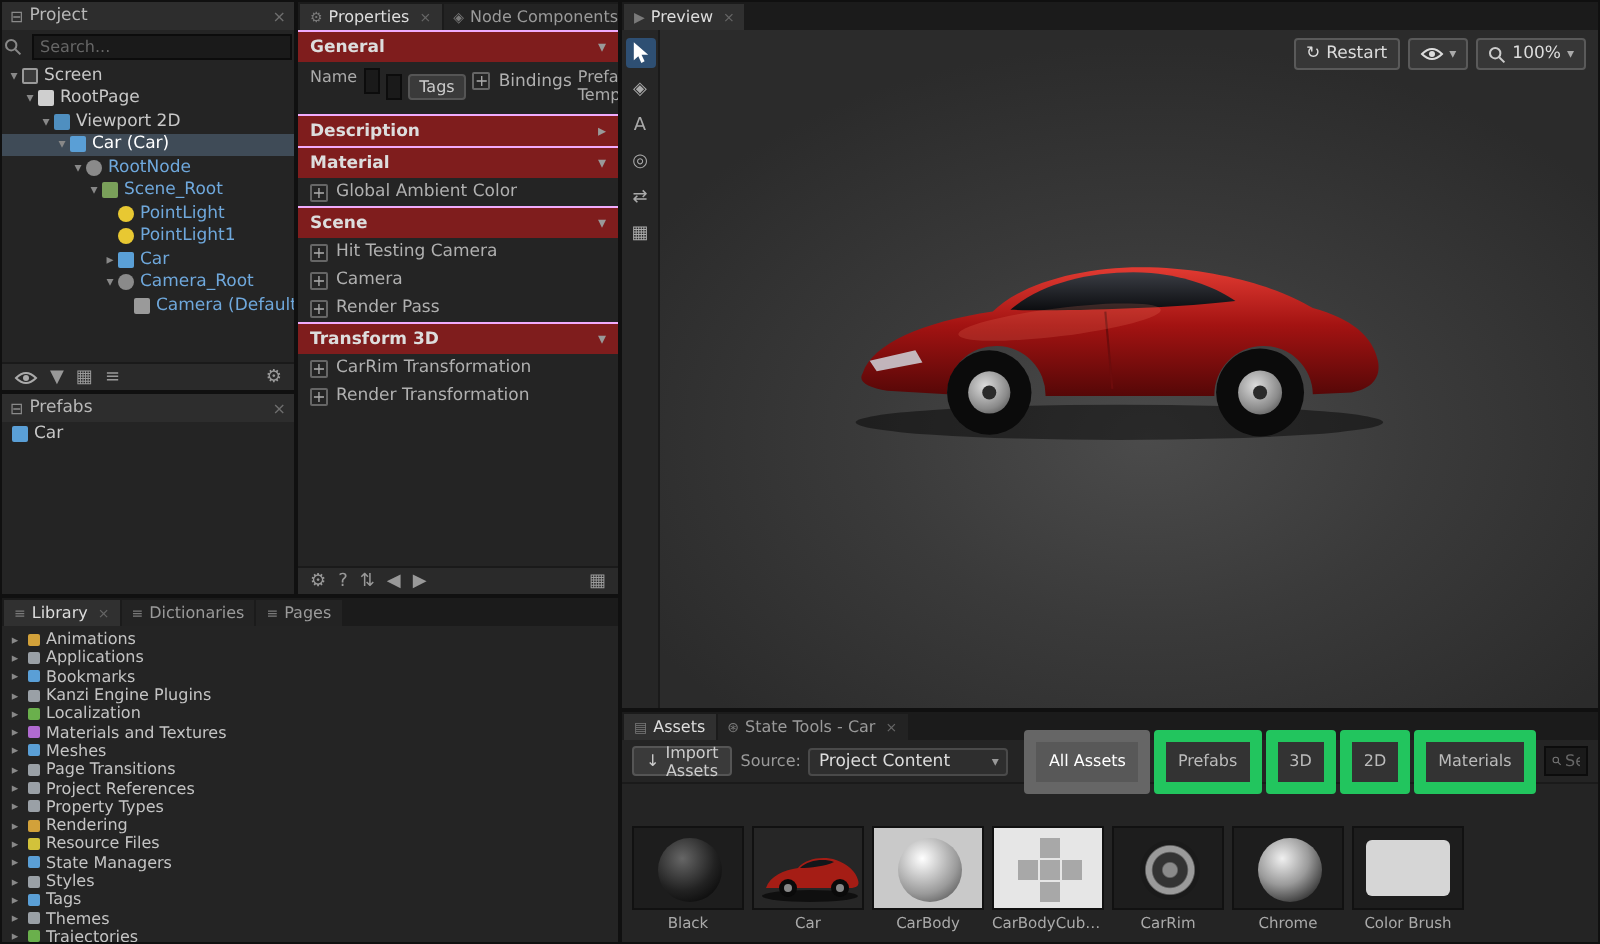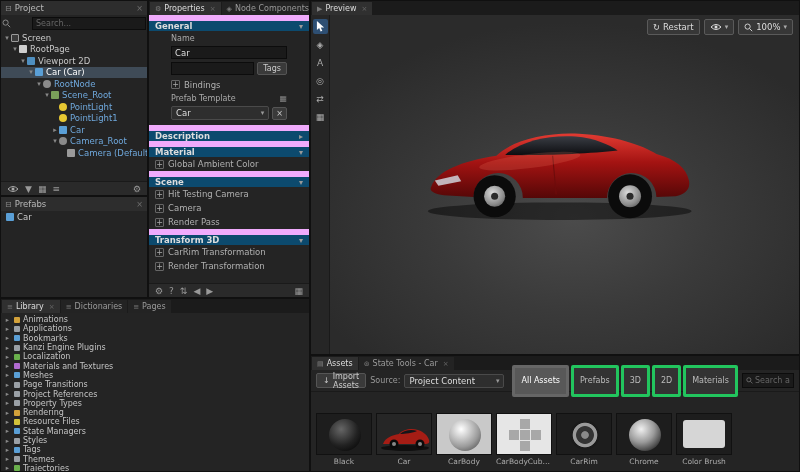--- a/index.html
+++ b/index.html
@@ -3,21 +3,21 @@
 <meta charset="utf-8">
 <style>
 *{box-sizing:border-box;margin:0;padding:0;user-select:none}
 html,body{width:800px;height:472px}
 body{position:relative;background:#141414;font-family:"DejaVu Sans","Liberation Sans",sans-serif;font-size:9px;color:#c0c0c0;overflow:hidden}
 .panel{position:absolute;background:#242424;border:1px solid #101010;display:flex;flex-direction:column;overflow:hidden}
 .phead{flex:none;height:14px;background:#2d2d2d;display:flex;align-items:center;gap:3px;padding:0 4px;color:#b8b8b8;font-size:8.5px}
 .phead .htitle{flex:1}
 .hicon{color:#8a8a8a;font-size:8px}
 .hx{color:#6e6e6e;font-size:8px;cursor:pointer}
-.searchrow{flex:none;height:17px;display:flex;align-items:center;padding:2px 1px;gap:21px}
+.searchrow{flex:none;height:17px;display:flex;align-items:center;padding:2px 1px;gap:5px}
 .searchin{flex:1;height:13px;background:#1a1a1a;border:1px solid #0c0c0c;color:#bbb;font-size:8px;padding:0 3px;font-family:inherit;outline:none}
 .searchin::placeholder{color:#666}
 .treelist{flex:1;overflow:hidden}
 .trow{display:flex;align-items:center;height:11.5px;white-space:nowrap;cursor:default}
 .arw{width:8px;flex:none;color:#888;font-size:7px;text-align:center}
 .ic{width:8px;height:8px;flex:none;margin-right:3px;border-radius:1px}
 .trow .lbl{font-size:8.5px;color:#c8c8c8}
 .trow.pf .lbl{color:#6fa8dc;}
 .trow.sel{background:#3f4b57}
 .trow.sel .lbl{color:#fff}
@@ -36,23 +36,23 @@
 .tabbar{flex:none;height:14px;background:#1b1b1b;display:flex;align-items:flex-end;gap:1px;padding:1px 1px 0}
 .tab{height:13px;display:flex;align-items:center;gap:3px;padding:0 5px;background:#232323;color:#9a9a9a;font-size:8px;cursor:pointer;white-space:nowrap}
 .tab.active{background:#303030;color:#ddd}
 .ticon{font-size:7px;color:#7a7a7a}
 .tx{font-size:7px;color:#666;margin-left:2px}
 .librow{display:flex;align-items:center;height:9.3px;padding-left:3px;gap:3px;white-space:nowrap}
 .librow .arw{width:7px;font-size:6.5px}
 .libic{width:6px;height:6px;border-radius:1px;flex:none}
 .librow .lbl{font-size:8px;line-height:9px;color:#c4c4c4}
 .pbody{flex:1;overflow:hidden;display:flex;flex-direction:column}
-.psec{flex:none;height:16px;background:#0c4a6e;border-top:6px solid #f0abfc;display:flex;align-items:center;justify-content:space-between;padding:0 6px;font-weight:bold;color:#ddd;font-size:8.5px;cursor:pointer}
+.psec{flex:none;height:16px;background:#7f1d1d;border-top:1px solid #f0abfc;display:flex;align-items:center;justify-content:space-between;padding:0 6px;font-weight:bold;color:#ddd;font-size:8.5px;cursor:pointer}
 .psec .chev{color:#999;font-weight:normal;font-size:8px}
-.fieldblock{padding:3px 22px 5px;display:flex;flex-direction:column;gap:3px}
+.fieldblock{padding:3px 6px 5px;display:flex;gap:3px}
 .flabel{color:#aaa;font-size:8px}
 .fin{height:13px;background:#1a1a1a;border:1px solid #0c0c0c;color:#ddd;font-size:8.5px;padding:0 3px;width:100%;font-family:inherit;outline:none}
 .frow{display:flex;gap:3px;align-items:center}
 .grow{flex:1}
 .fbtn{height:13px;background:#3a3a3a;border:1px solid #555;color:#ccc;font-size:8px;padding:0 5px;border-radius:2px;font-family:inherit;cursor:pointer}
 .fbtn.sq{padding:0 3px}
 .addrow{display:flex;align-items:center;gap:4px;height:13px;color:#b0b0b0;font-size:8.5px;cursor:pointer}
 .plus{width:9px;height:9px;flex:none;border:1px solid #666;color:#aaa;font-size:8px;line-height:7px;text-align:center;border-radius:1px}
 .flabelrow{display:flex;justify-content:space-between;align-items:center;color:#aaa;font-size:8px}
 .miniic{color:#888;font-size:8px;cursor:pointer}
@@ -66,21 +66,21 @@
 .viewport{flex:1;position:relative;background:radial-gradient(ellipse 62% 58% at 52% 60%,#4b4b4b 0%,#3a3a3a 48%,#2b2b2b 100%);overflow:hidden}
 .car{position:absolute;left:19%;top:24%;width:60%}
 .pv-toolbar{position:absolute;top:4px;right:6px;display:flex;gap:4px;align-items:center}
 .pvbtn,.pvzoom{height:16px;background:rgba(58,58,58,.85);border:1px solid #5a5a5a;border-radius:2px;display:flex;align-items:center;gap:3px;padding:0 5px;color:#ddd;font-size:8.5px;font-family:inherit;cursor:pointer}
 .pvbtn .chev,.pvzoom .chev{font-size:7px;color:#aaa}
 .atoolbar{flex:none;height:22px;display:flex;align-items:center;gap:4px;padding:0 5px;background:#242424;border-bottom:1px solid #1a1a1a}
 .abtn{height:15px;background:#3a3a3a;border:1px solid #555;color:#ccc;font-size:8px;display:flex;align-items:center;gap:3px;padding:0 6px;border-radius:2px;font-family:inherit;cursor:pointer}
 .alabel{color:#999;font-size:8px}
 .srcsel{flex:none;width:100px}
 #filters{display:flex;gap:2px;margin-left:4px}
-.chip{height:32px;padding:0 6px;background:#333;border:3px solid #22c55e;color:#bbb;font-size:8px;display:flex;align-items:center;border-radius:2px;cursor:pointer;white-space:nowrap}
+.chip{height:32px;padding:0 6px;background:#333;border:6px solid #22c55e;color:#bbb;font-size:8px;display:flex;align-items:center;border-radius:2px;cursor:pointer;white-space:nowrap}
 .chip.active{background:#585858;color:#fff;border-color:#666}
 .asearch{margin-left:auto;display:flex;align-items:center;gap:2px;background:#1a1a1a;border:1px solid #0c0c0c;height:15px;padding:0 3px;width:92px}
 .asearch input{background:none;border:none;color:#bbb;font-size:8px;width:100%;font-family:inherit;outline:none}
 .asearch input::placeholder{color:#666}
 .agrid{flex:1;display:flex;gap:4px;padding:5px;align-items:flex-end}
 .tile{width:56px;display:flex;flex-direction:column;gap:2px;cursor:pointer}
 .thumb{width:56px;height:42px;background:#1d1d1d;position:relative;overflow:hidden;border:1px solid #111}
 .tlabel{font-size:7.5px;color:#aaa;text-align:center;white-space:nowrap;overflow:hidden;text-overflow:ellipsis}
 .th-sphere-black::before,.th-sphere-gray::before,.th-sphere-chrome::before{content:'';position:absolute;left:12px;top:5px;width:32px;height:32px;border-radius:50%}
 .th-sphere-black::before{background:radial-gradient(circle at 38% 32%,#666,#222 55%,#0c0c0c 82%)}

